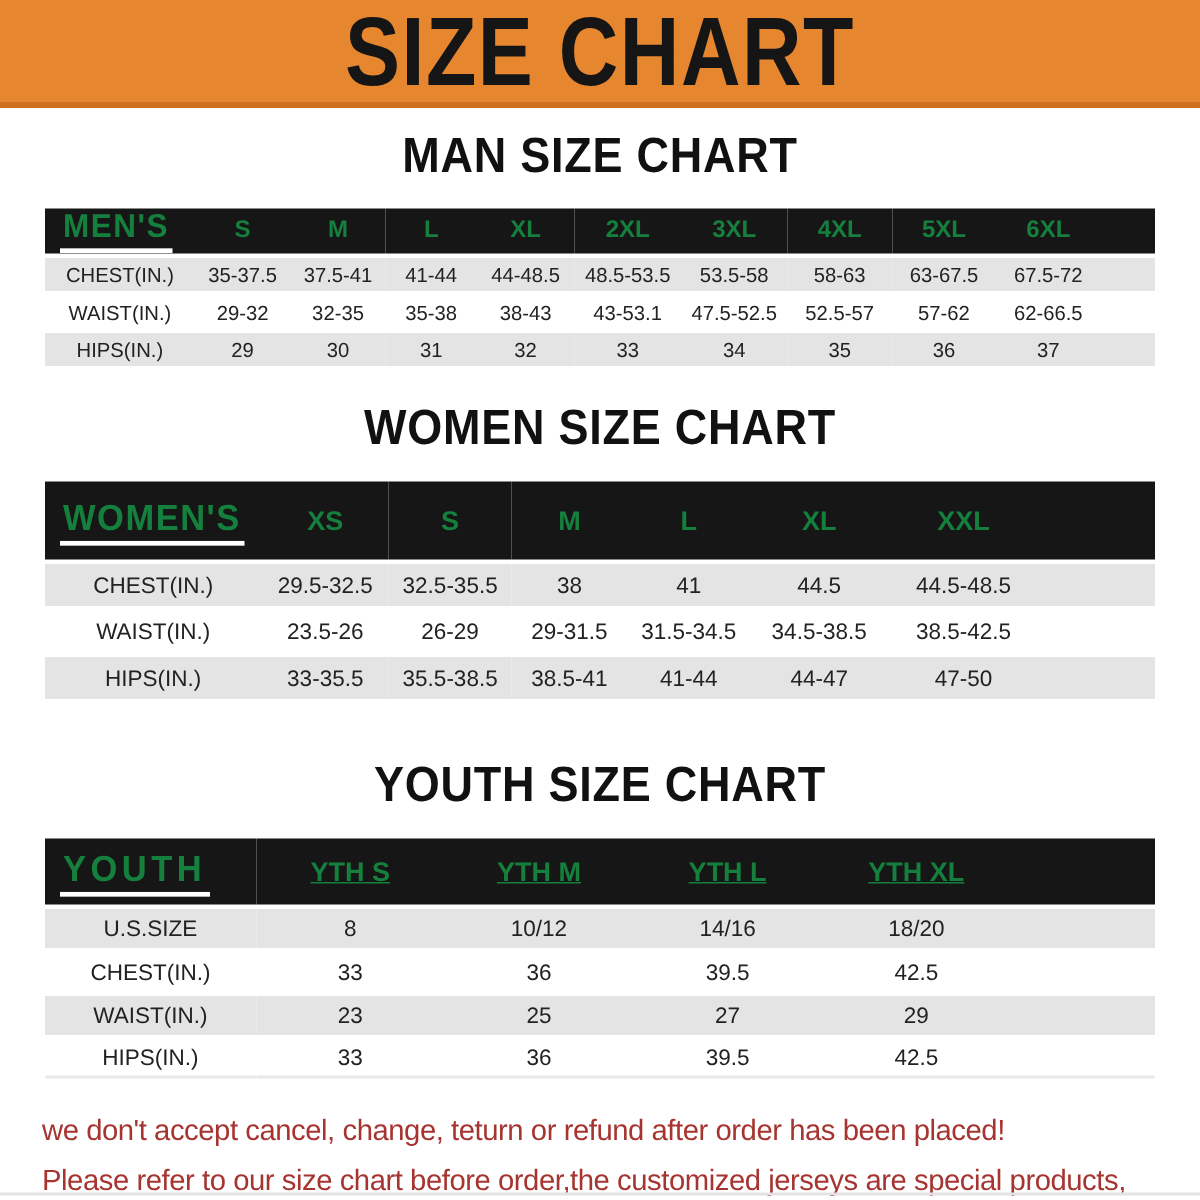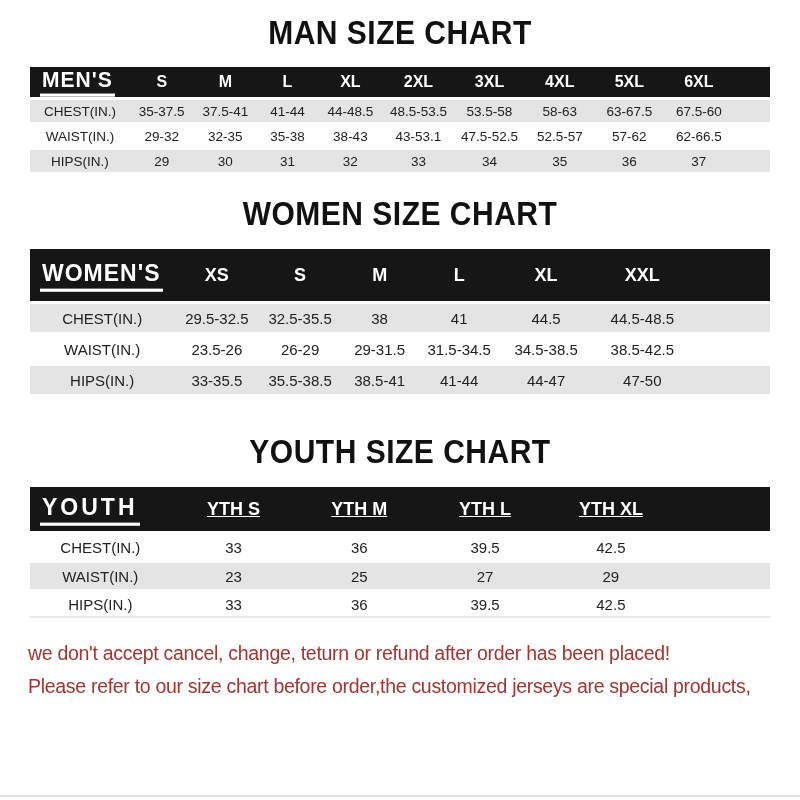--- a/index.html
+++ b/index.html
@@ -46,21 +46,21 @@
   
   .table-wrap { margin: 0 30px; }
   table.size-table {
     width: 100%;
     border-collapse: separate;
     border-spacing: 0 3px;
     table-layout: fixed;
   }
   table.size-table thead th {
     background: var(--bar-bg, #161616);
-    color: #ffffff;
+    color: #15803d;
     font-weight: 600;
     text-align: center;
     white-space: nowrap;
   }
   table.size-table th.corner { text-align: left; padding-left: 10px; }
   .label-text {
     display: inline-block;
     font-weight: 800;
     letter-spacing: 1px;
     border-bottom: 3px solid #ffffff;
@@ -103,20 +103,23 @@
     left: 0; right: 0; bottom: 3px;
     height: 2px;
     background: #e3e3e3;
   }
 </style>
 </head>
 <body>
 
 <div class="page">
 
+  <div class="banner">
+    <div class="banner-title">SIZE CHART</div>
+  </div>
 
   <div class="section section-men">
     <h2 class="section-heading">MAN SIZE CHART</h2>
     <div class="table-wrap">
       <table class="size-table men">
           <colgroup>
             <col style="width:13.5%">
             <col style="width:8.6%">
             <col style="width:8.6%">
             <col style="width:8.2%">
@@ -147,21 +150,21 @@
             <tr class="shade">
               <td class="row-label">CHEST(IN.)</td>
               <td>35-37.5</td>
               <td>37.5-41</td>
               <td>41-44</td>
               <td>44-48.5</td>
               <td>48.5-53.5</td>
               <td>53.5-58</td>
               <td>58-63</td>
               <td>63-67.5</td>
-              <td>67.5-60</td>
+              <td>67.5-72</td>
               <td class="filler"></td>
             </tr>
             <tr class="">
               <td class="row-label">WAIST(IN.)</td>
               <td>29-32</td>
               <td>32-35</td>
               <td>35-38</td>
               <td>38-43</td>
               <td>43-53.1</td>
               <td>47.5-52.5</td>
@@ -266,20 +269,28 @@
             <tr>
               <th class="corner"><span class="label-text">YOUTH</span></th>
               <th>YTH S</th>
               <th>YTH M</th>
               <th>YTH L</th>
               <th>YTH XL</th>
               <th class="filler"></th>
             </tr>
           </thead>
           <tbody>
+            <tr class="shade">
+              <td class="row-label">U.S.SIZE</td>
+              <td>8</td>
+              <td>10/12</td>
+              <td>14/16</td>
+              <td>18/20</td>
+              <td class="filler"></td>
+            </tr>
             <tr class="">
               <td class="row-label">CHEST(IN.)</td>
               <td>33</td>
               <td>36</td>
               <td>39.5</td>
               <td>42.5</td>
               <td class="filler"></td>
             </tr>
             <tr class="shade">
               <td class="row-label">WAIST(IN.)</td>

